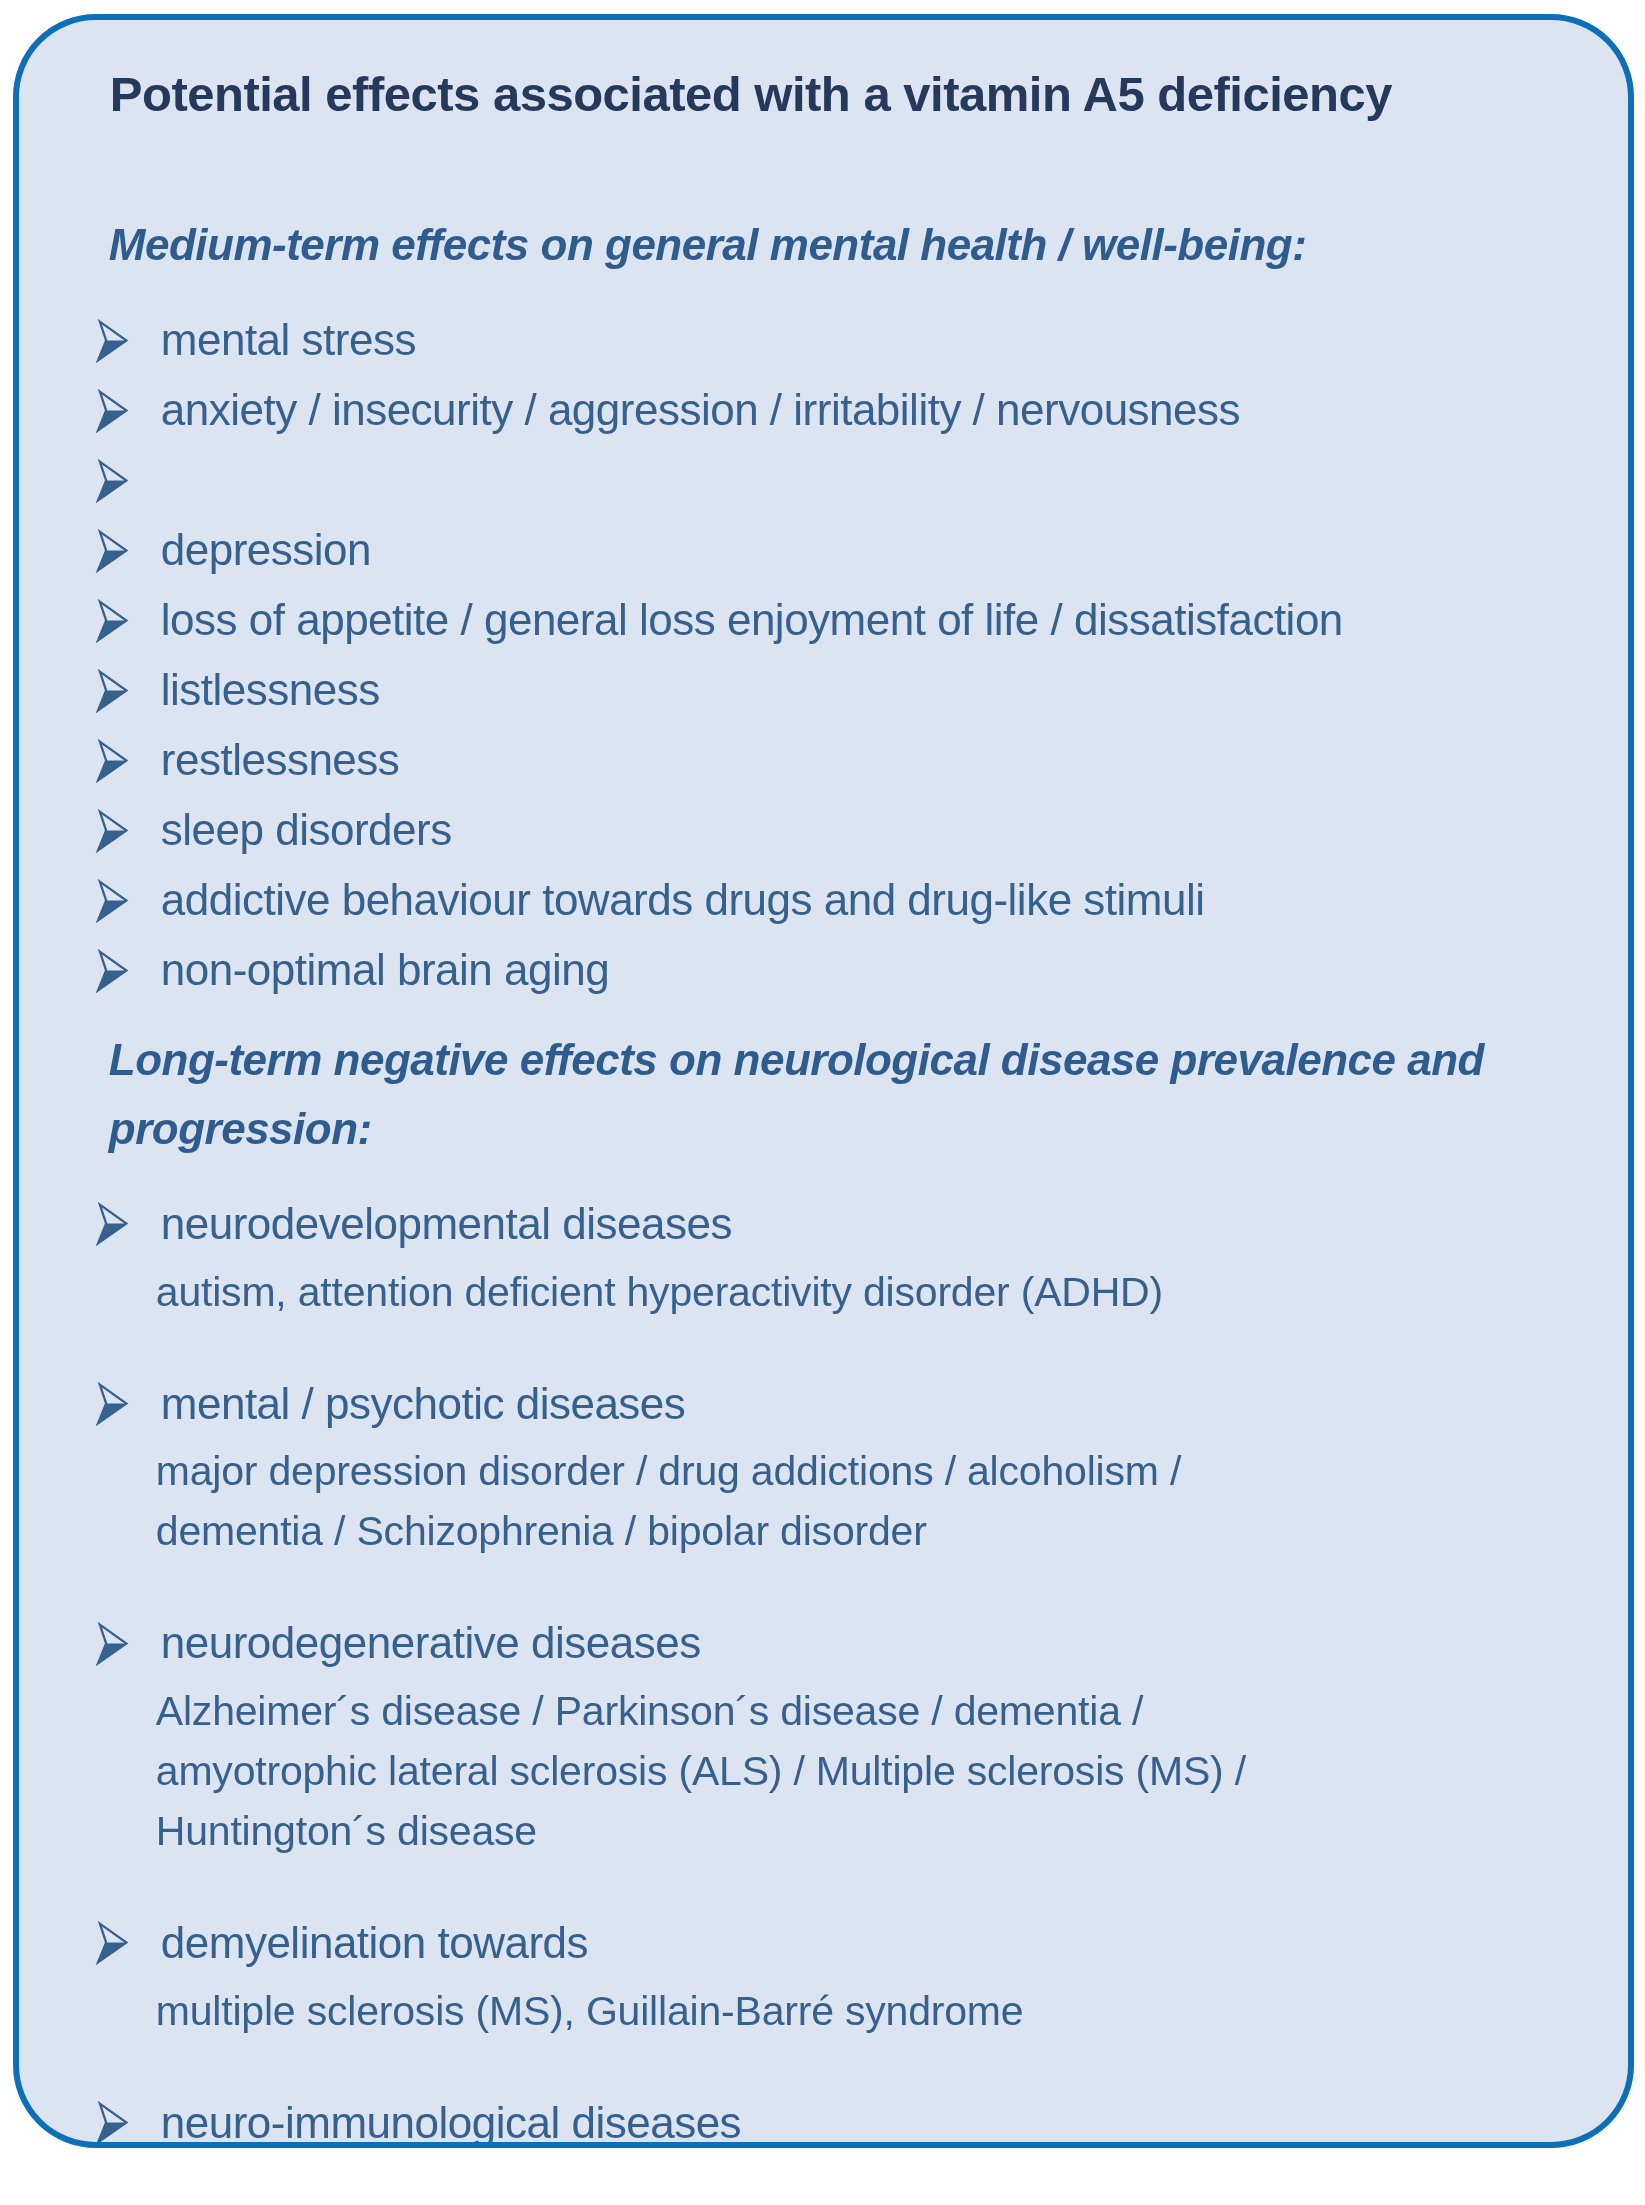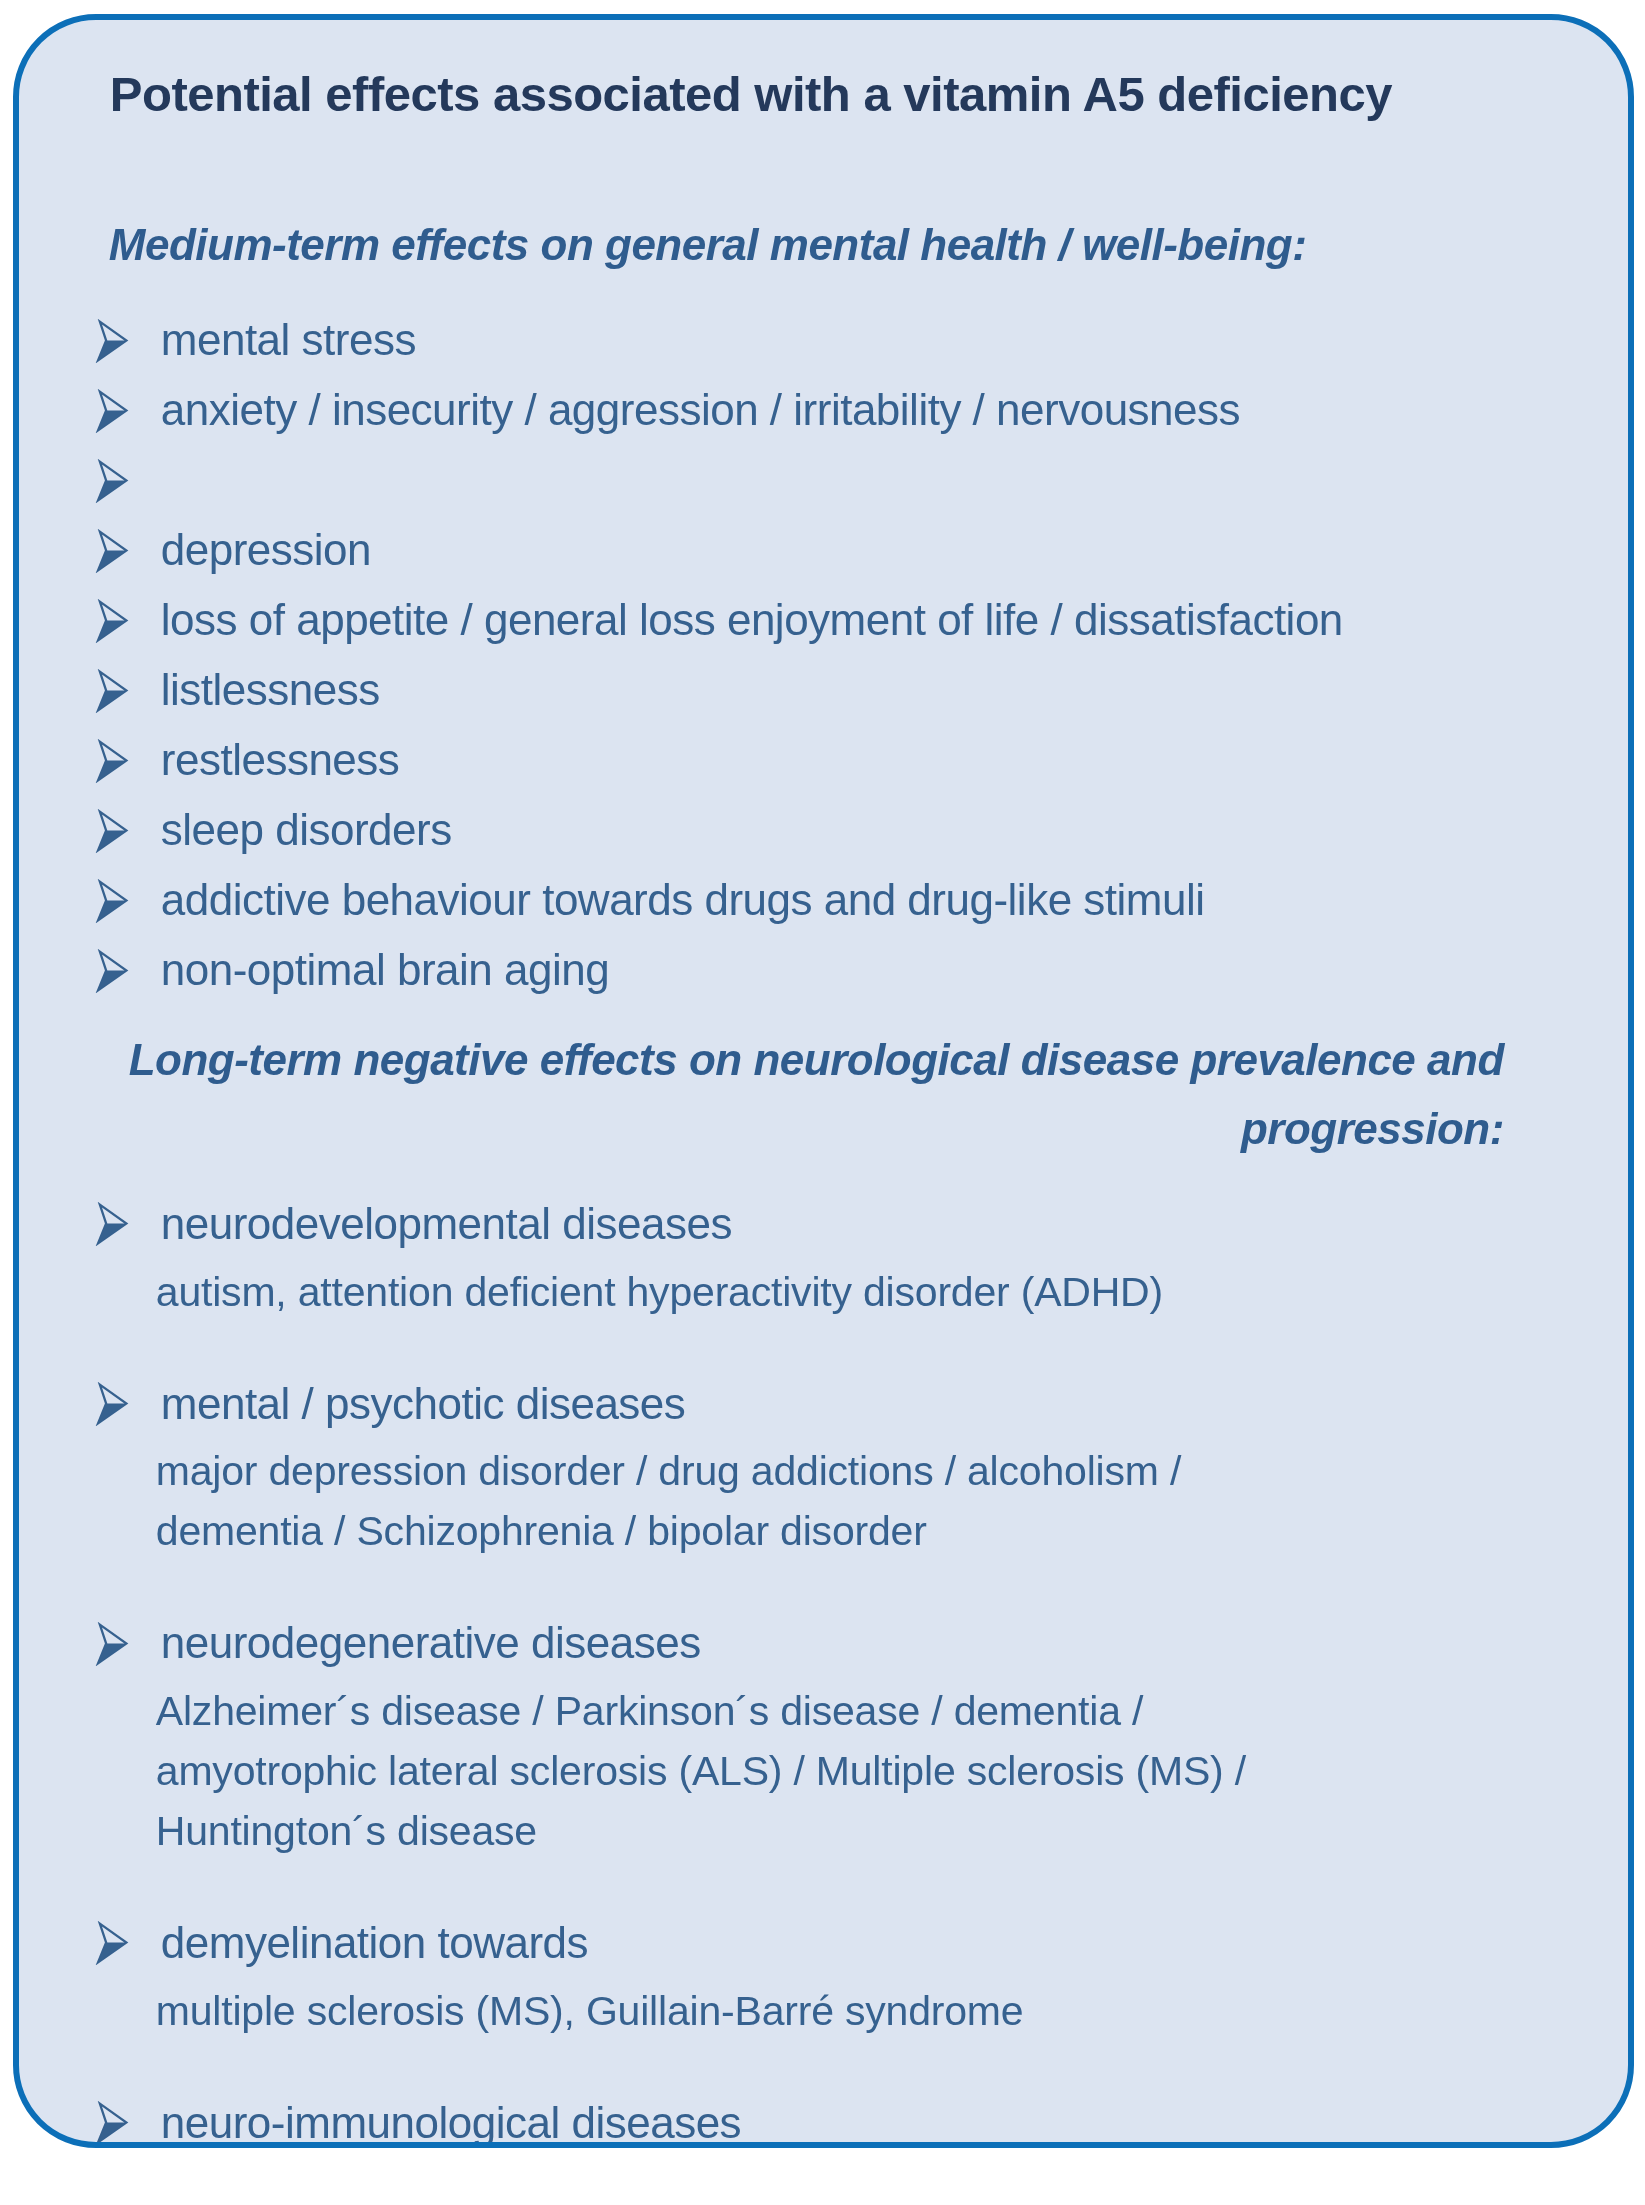--- a/index.html
+++ b/index.html
@@ -42,21 +42,20 @@
     font-size:44px;
     font-weight:bold;
     font-style:italic;
     color:var(--heading-text);
     line-height:1.55;
     letter-spacing:-0.5px;
   }
   .section-heading.longterm{
     margin-top:21px;
     max-width:1395px;
-    text-align:right;
   }
   .bullet-list{margin:0;padding:0;}
   .bullet-row{
     display:flex;
     align-items:flex-start;
     height:70px;
   }
   .bullet-icon{
     flex:0 0 71px;
     width:71px;

